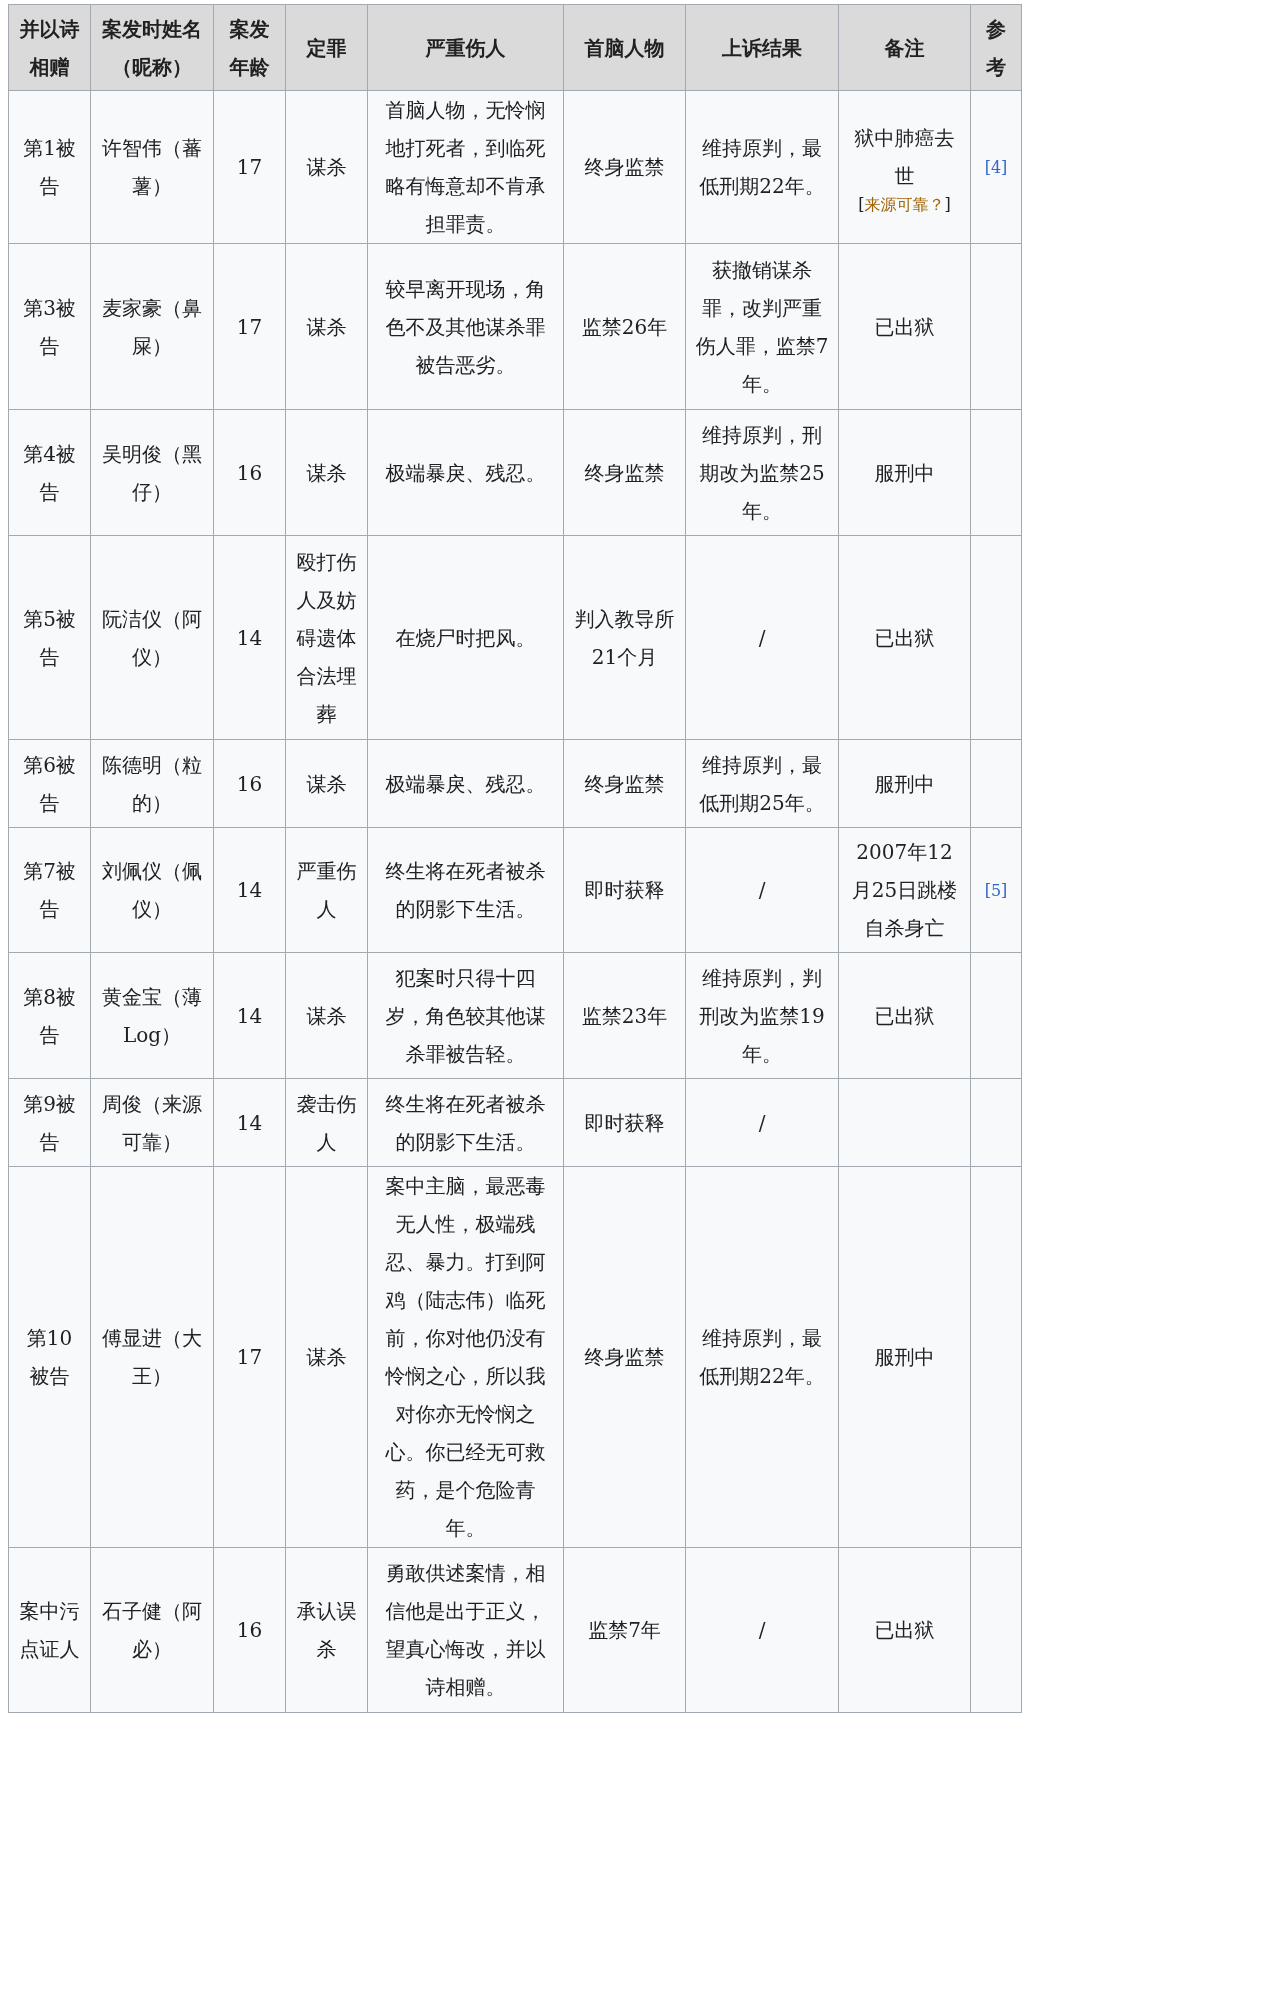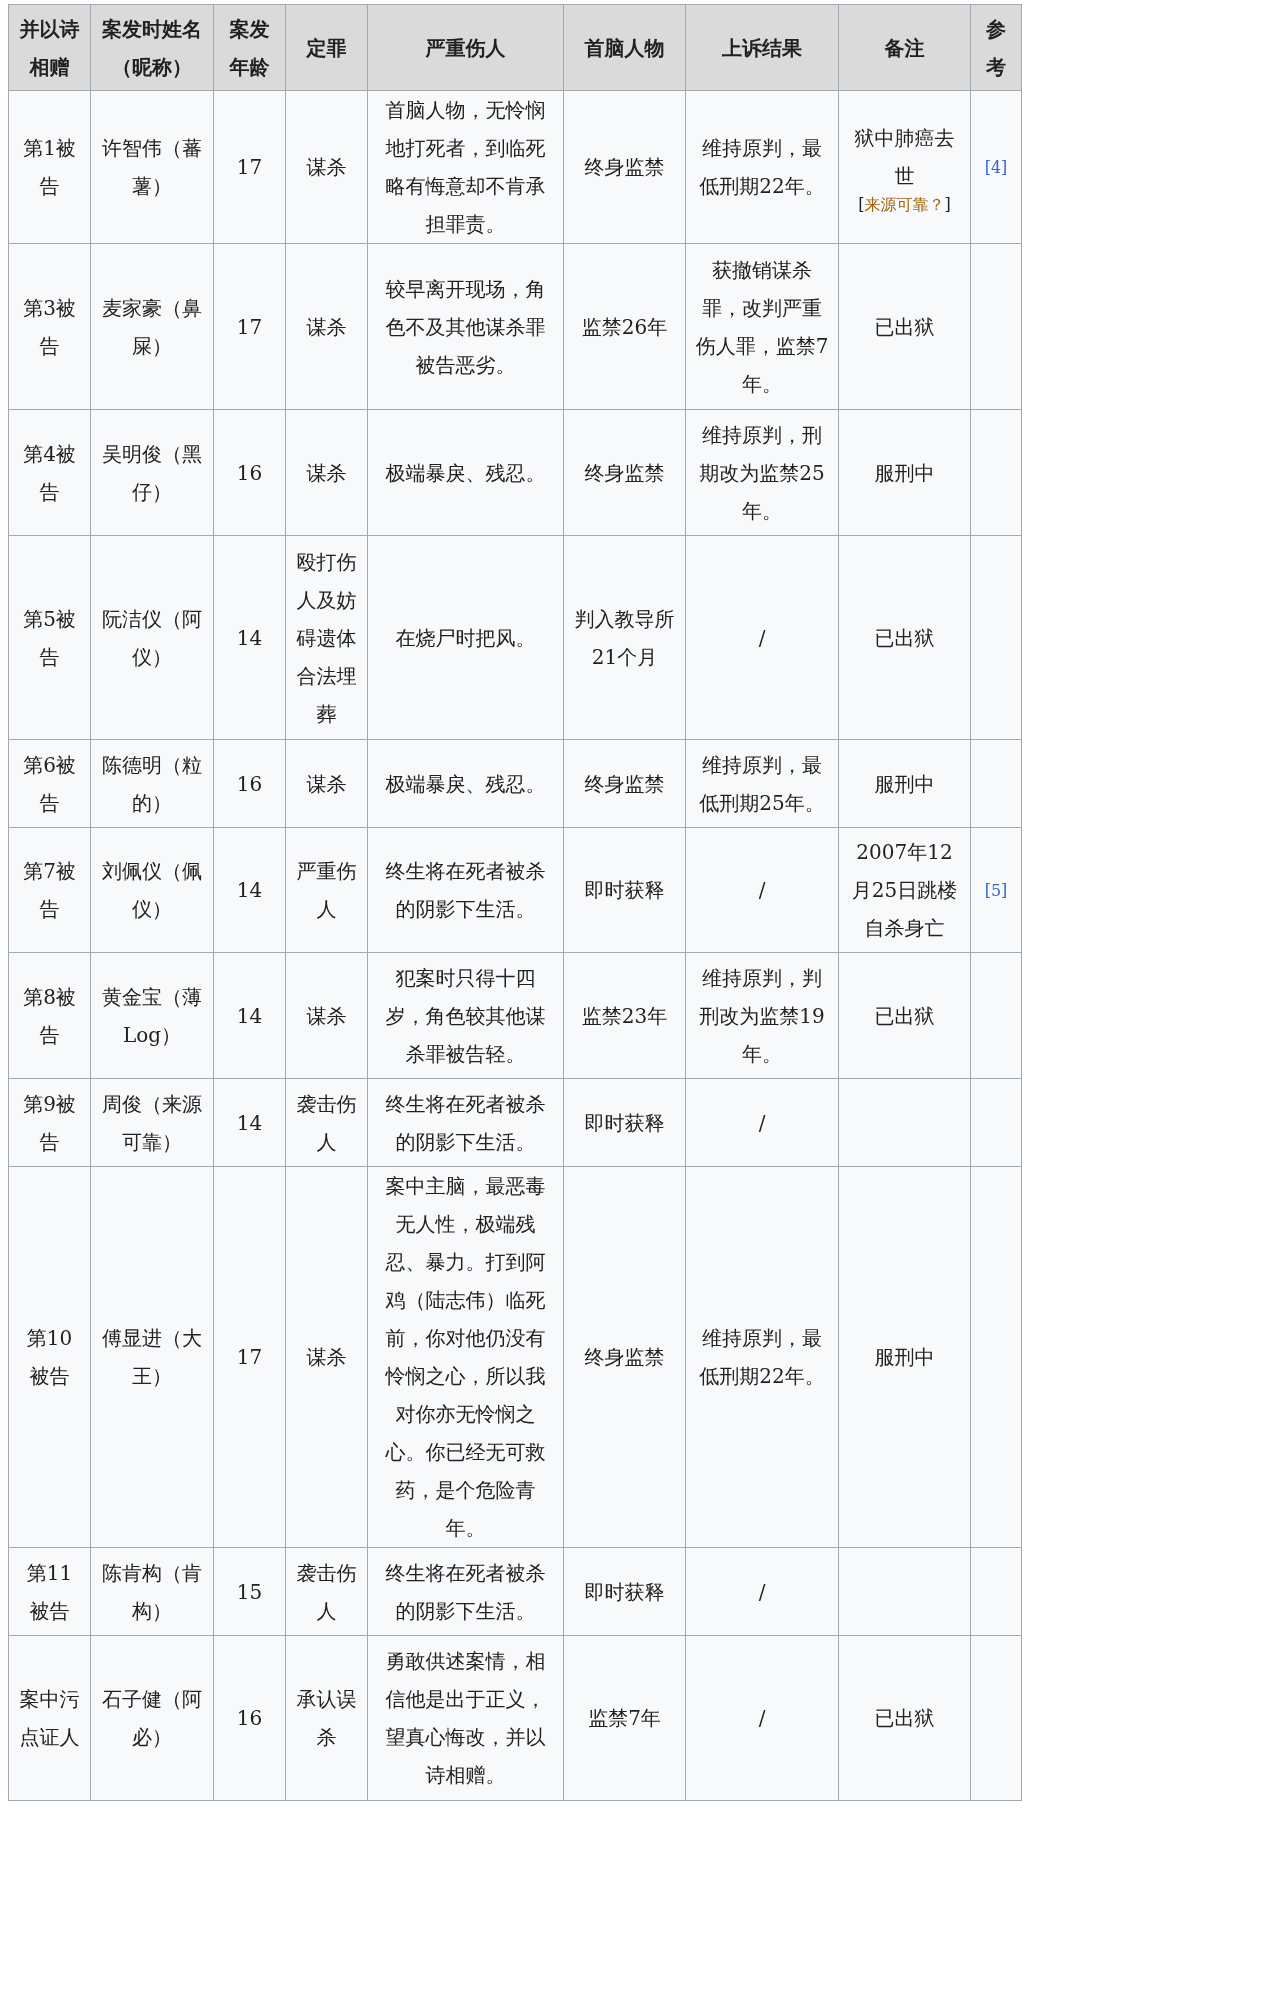--- a/index.html
+++ b/index.html
@@ -167,31 +167,20 @@
       <td>傅显进（大王）</td>
       <td>17</td>
       <td>谋杀</td>
       <td>案中主脑，最恶毒无人性，极端残忍、暴力。打到阿鸡（陆志伟）临死前，你对他仍没有怜悯之心，所以我对你亦无怜悯之心。你已经无可救药，是个危险青年。</td>
       <td>终身监禁</td>
       <td>维持原判，最低刑期22年。</td>
       <td>服刑中</td>
       <td></td>
     </tr>
 
-    <tr style="height:88px">
-      <td>第11被告</td>
-      <td>陈肯构（肯构）</td>
-      <td>15</td>
-      <td>袭击伤人</td>
-      <td>终生将在死者被杀的阴影下生活。</td>
-      <td>即时获释</td>
-      <td>/</td>
-      <td></td>
-      <td></td>
-    </tr>
 
 
 
     <tr style="height:165px">
       <td>案中污点证人</td>
       <td>石子健（阿必）</td>
       <td>16</td>
       <td>承认误杀</td>
       <td>勇敢供述案情，相信他是出于正义，望真心悔改，并以诗相赠。</td>
       <td>监禁7年</td>

